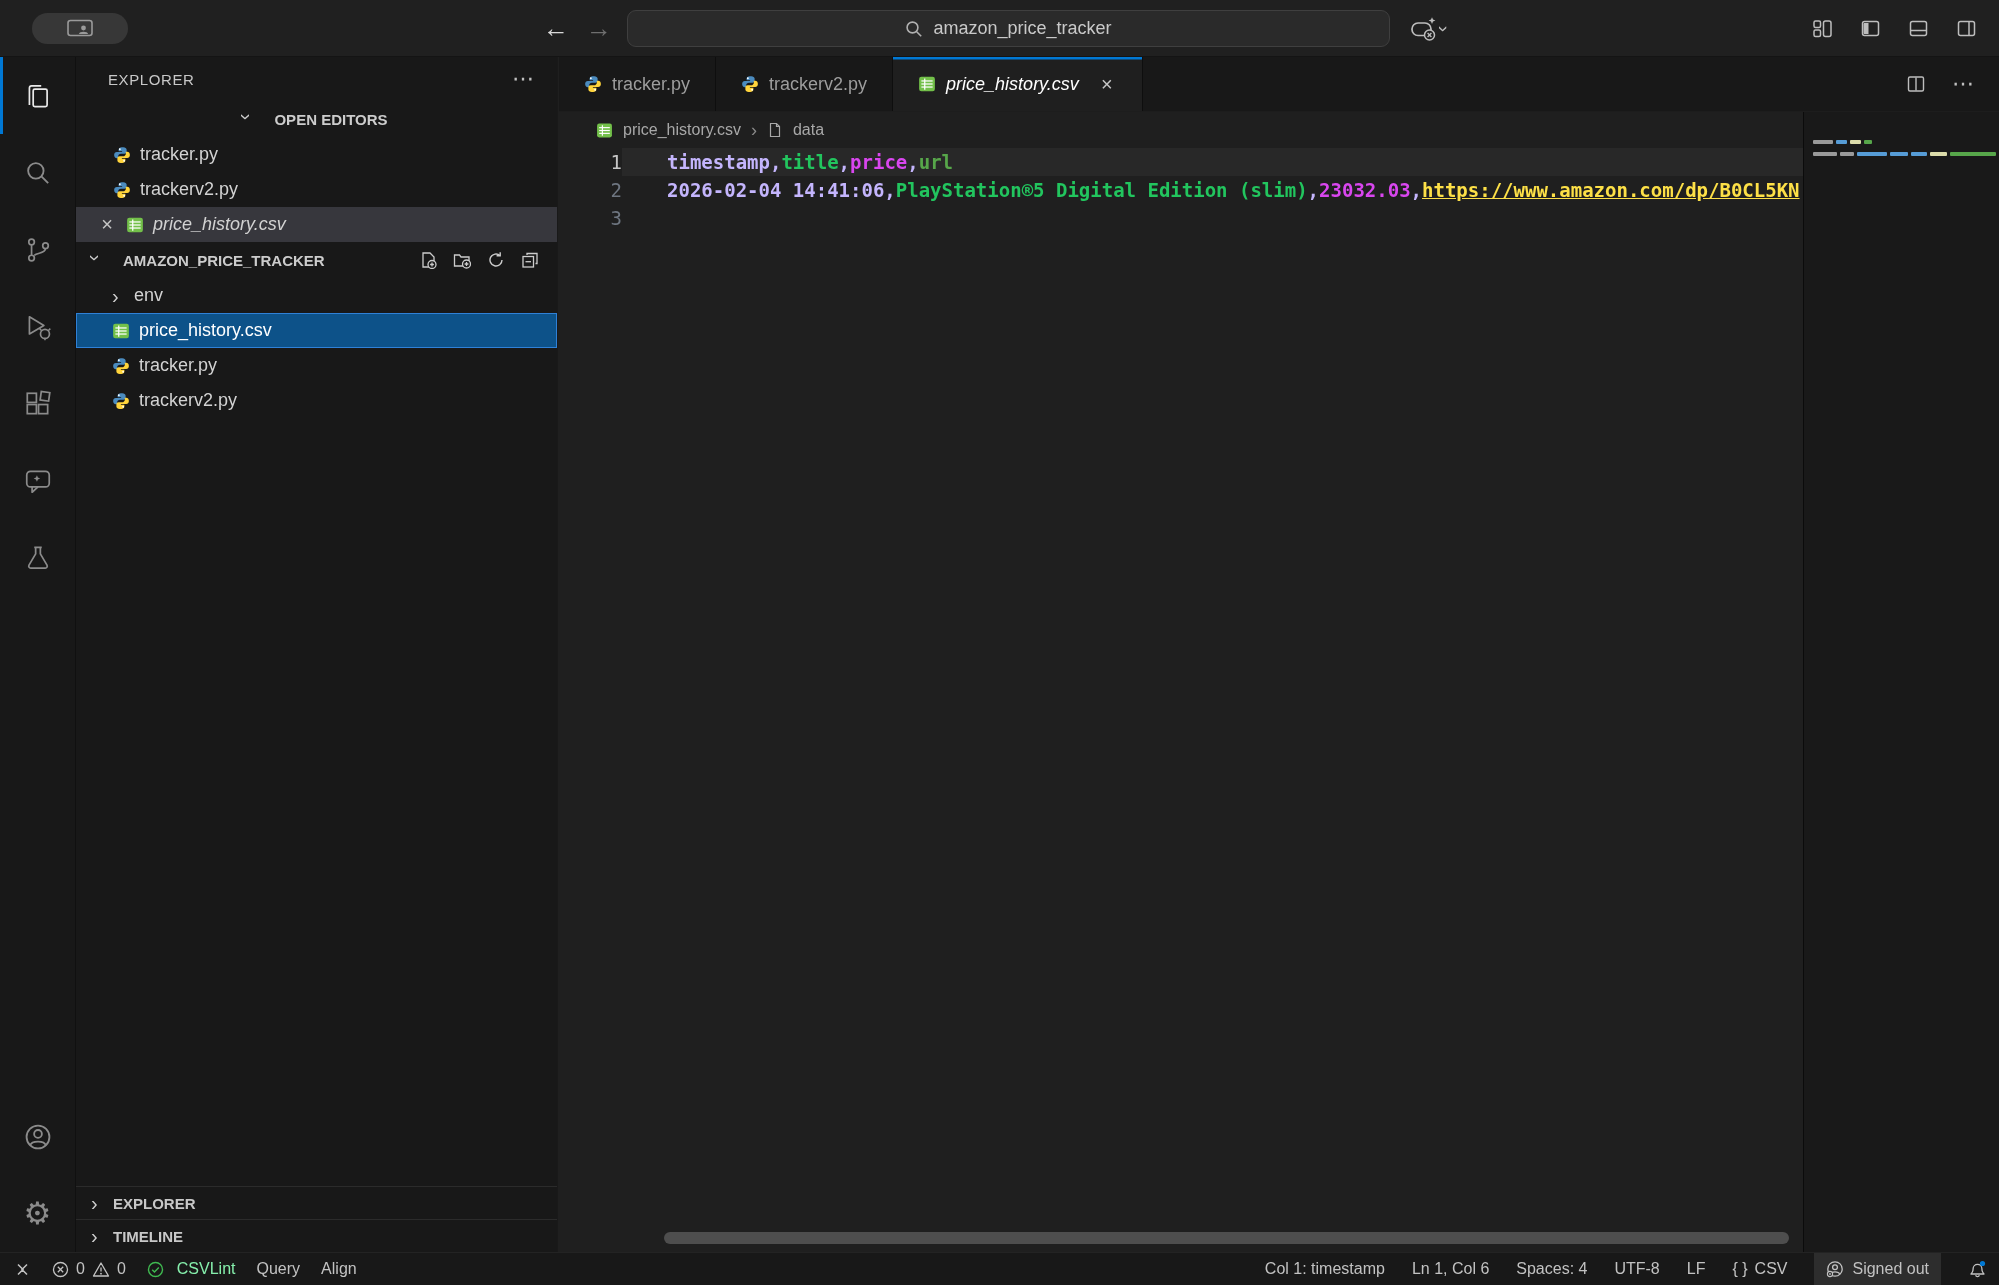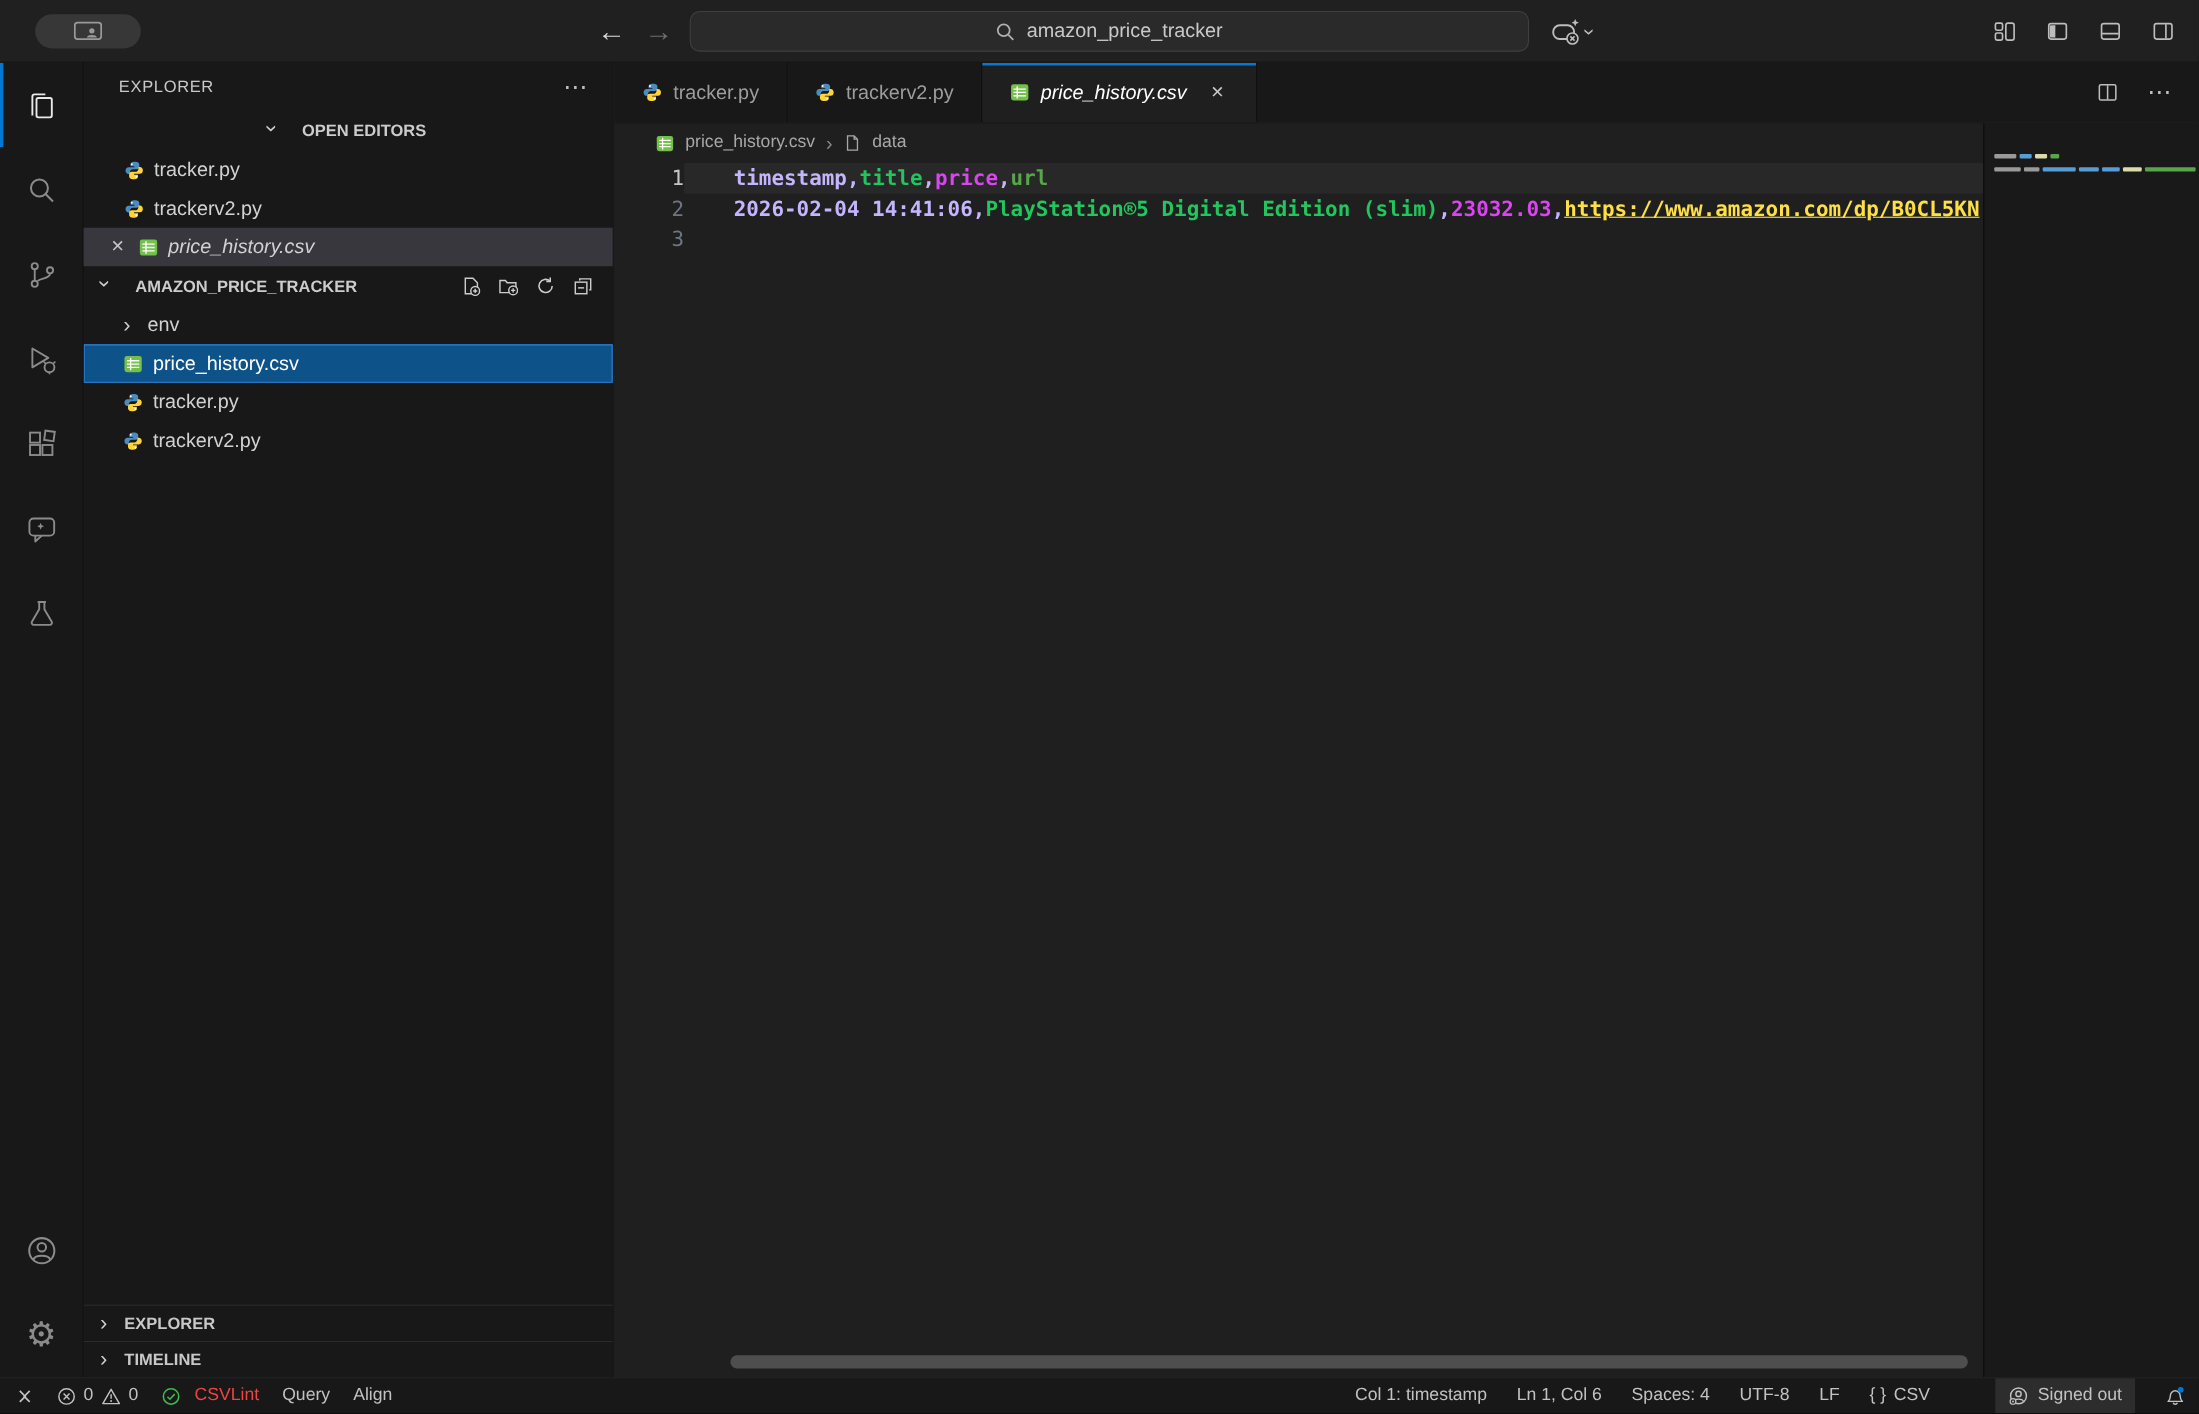--- a/index.html
+++ b/index.html
@@ -84,23 +84,23 @@
   .mm-row > div{ border-radius:1px; }
 
   #hscroll{ position:absolute; left:105px; right:210px; bottom:8px; height:12px;
             background:rgba(135,135,135,.45); border-radius:7px; }
 
   
   #statusbar{ position:absolute; left:0; right:0; bottom:0; height:33px; background:#181818;
               border-top:1px solid #232323; display:flex; align-items:center; gap:21px;
               padding:0 12px 0 14px; font-size:16px; color:#c2c2c2; }
   .sb{ display:flex; align-items:center; gap:7px; white-space:nowrap; }
-  .sb-green{ color:#ef4444;gap:13px; }
+  .sb-green{ color:#86efac;gap:13px; }
   .sb-right{ margin-left:auto; display:flex; align-items:center; gap:27px; align-self:stretch; }
-  .chip{ align-self:stretch; display:flex; align-items:center; gap:8px; background:#2d2d2d; padding:0 12px;margin-left:33px; }
+  .chip{ align-self:stretch; display:flex; align-items:center; gap:8px; background:#2d2d2d; padding:0 12px; }
   svg{ display:block; }
 </style>
 </head>
 <body>
 
 <div id="app">
 
   <header id="titlebar">
     <div class="pill">
       <svg width="26" height="20" viewBox="0 0 26 20">

